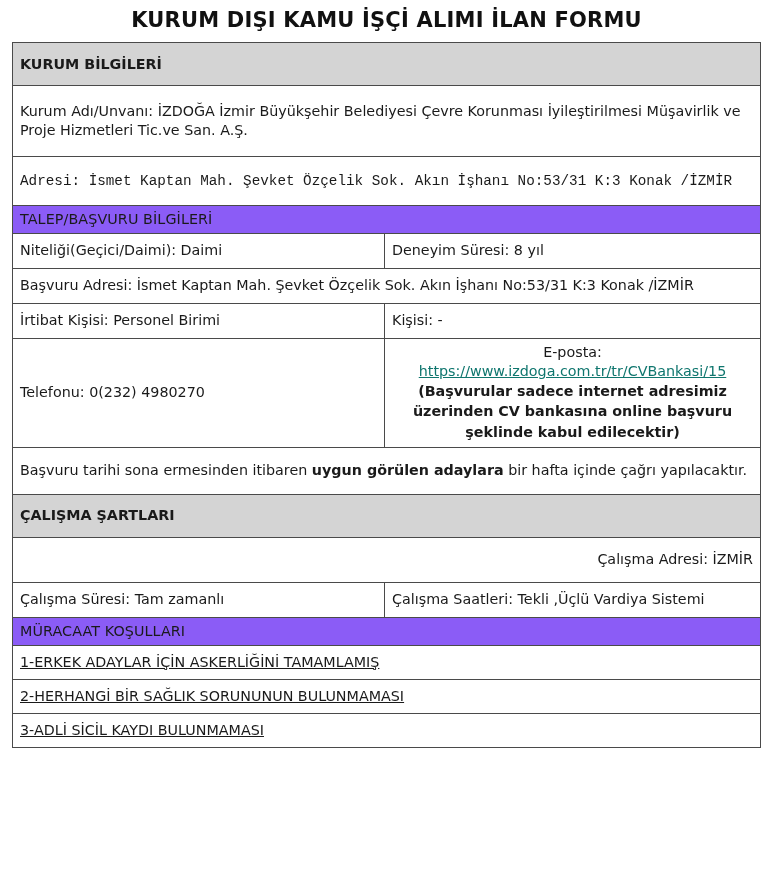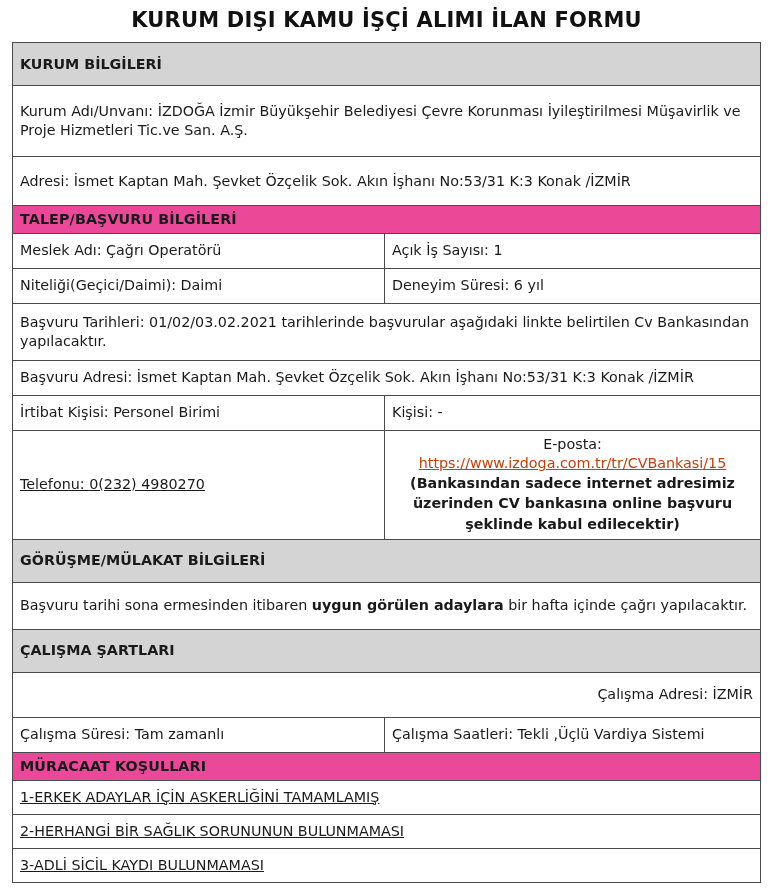--- a/index.html
+++ b/index.html
@@ -37,65 +37,65 @@
   table.form td {
     border: 1px solid #4a4a4a;
     padding: 4px 7px;
     font-size: 14.3px;
     line-height: 1.32;
     vertical-align: middle;
     color: #1a1a1a;
     margin-top: 41px;
   }
   .section-head td {
-    background: #ec4899;
-    font-weight: bold;
+    background: #8b5cf6;
+    font-weight: normal;
     font-size: 14.5px;
     padding-top: 5px;
     padding-bottom: 5px;
     letter-spacing: 0.1px;
   }
   .section-head-tall td {
     background: #d4d4d4;
     font-weight: bold;
     font-size: 14.5px;
     height: 34px;
     vertical-align: top;
     padding-top: 5px;
   }
   .tall-cell {
     height: 62px;
   }
   .mid-cell {
     height: 40px;
+    font-family: Liberation Mono, monospace;
   }
   .row-normal td {
     height: 26px;
   }
   .link {
-    color: #c2410c;
+    color: #0f766e;
     text-decoration: underline;
     word-break: break-all;
   }
   .bold {
     font-weight: bold;
   }
   .note-line {
     font-weight: bold;
     line-height: 1.45;
   }
   .eposta-cell {
     vertical-align: top;
     padding-top: 5px;
     padding-bottom: 6px;
     text-align: center;
   }
   .contact-tel {
     vertical-align: middle;
-    text-decoration: underline;
   }
   .gorusme-text td {
     height: 38px;
     vertical-align: bottom;
     padding-bottom: 6px;
   }
   .calisma-adres td {
     height: 36px;
     vertical-align: bottom;
     padding-bottom: 5px;
@@ -131,51 +131,41 @@
         </td>
       </tr>
       <tr>
         <td colspan="2" class="mid-cell">Adresi: İsmet Kaptan Mah. Şevket Özçelik Sok. Akın İşhanı No:53/31 K:3 Konak /İZMİR</td>
       </tr>
 
       <tr class="section-head">
         <td colspan="2">TALEP/BAŞVURU BİLGİLERİ</td>
       </tr>
       <tr class="row-normal">
-        <td>Meslek Adı: Çağrı Operatörü</td>
-        <td>Açık İş Sayısı: 1</td>
-      </tr>
-      <tr class="row-normal">
         <td>Niteliği(Geçici/Daimi): Daimi</td>
-        <td>Deneyim Süresi: 6 yıl</td>
-      </tr>
-      <tr>
-        <td colspan="2" style="height:48px">Başvuru Tarihleri: 01/02/03.02.2021 tarihlerinde başvurular aşağıdaki linkte belirtilen Cv Bankasından yapılacaktır.</td>
+        <td>Deneyim Süresi: 8 yıl</td>
       </tr>
       <tr class="row-normal">
         <td colspan="2">Başvuru Adresi: İsmet Kaptan Mah. Şevket Özçelik Sok. Akın İşhanı No:53/31 K:3 Konak /İZMİR</td>
       </tr>
       <tr class="row-normal">
         <td>İrtibat Kişisi: Personel Birimi</td>
         <td>Kişisi:  -</td>
       </tr>
       <tr>
         <td class="contact-tel">Telefonu: 0(232) 4980270</td>
         <td class="eposta-cell">
           <div>E-posta:</div>
           <div><a class="link" href="#">https://www.izdoga.com.tr/tr/CVBankasi/15</a></div>
-          <div class="note-line">(Bankasından sadece internet adresimiz</div>
+          <div class="note-line">(Başvurular sadece internet adresimiz</div>
           <div class="note-line">üzerinden CV bankasına online başvuru</div>
           <div class="note-line">şeklinde kabul edilecektir)</div>
         </td>
       </tr>
 
-      <tr class="section-head-tall">
-        <td colspan="2">GÖRÜŞME/MÜLAKAT BİLGİLERİ</td>
-      </tr>
       <tr class="gorusme-text">
         <td colspan="2"><span>Başvuru tarihi sona ermesinden itibaren </span><span class="bold">uygun görülen adaylara</span><span> bir hafta içinde çağrı yapılacaktır.</span></td>
       </tr>
 
       <tr class="section-head-tall">
         <td colspan="2">ÇALIŞMA ŞARTLARI</td>
       </tr>
       <tr class="calisma-adres">
         <td colspan="2">Çalışma Adresi:  İZMİR</td>
       </tr>

